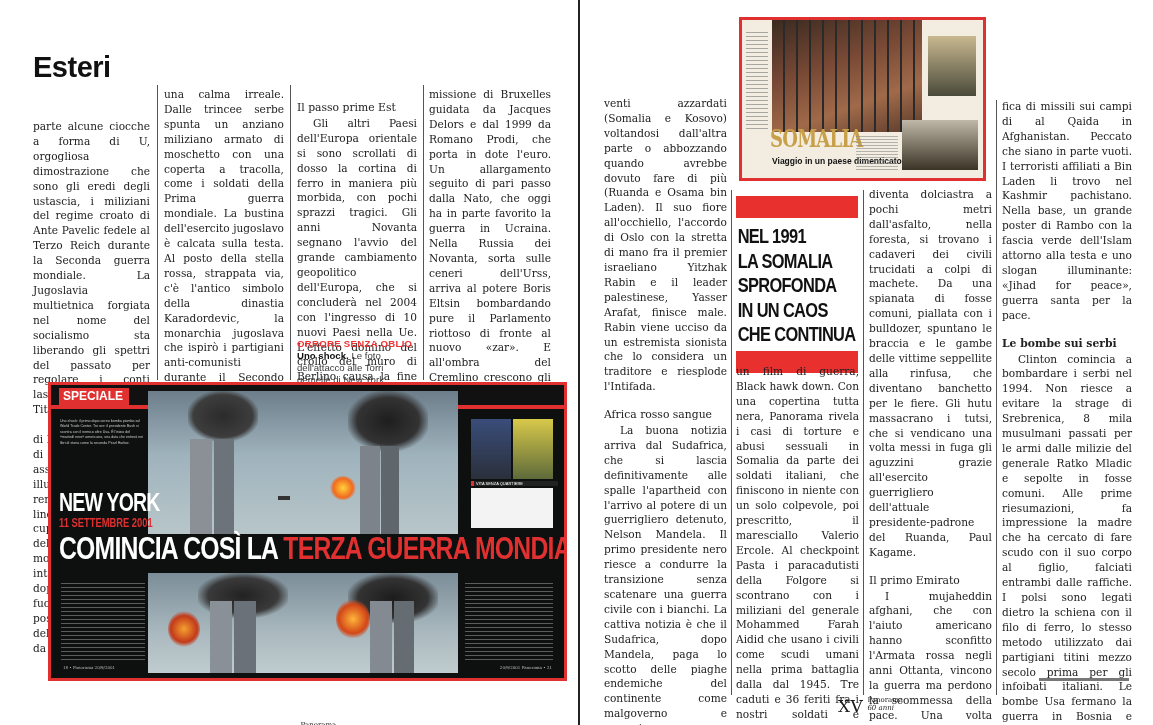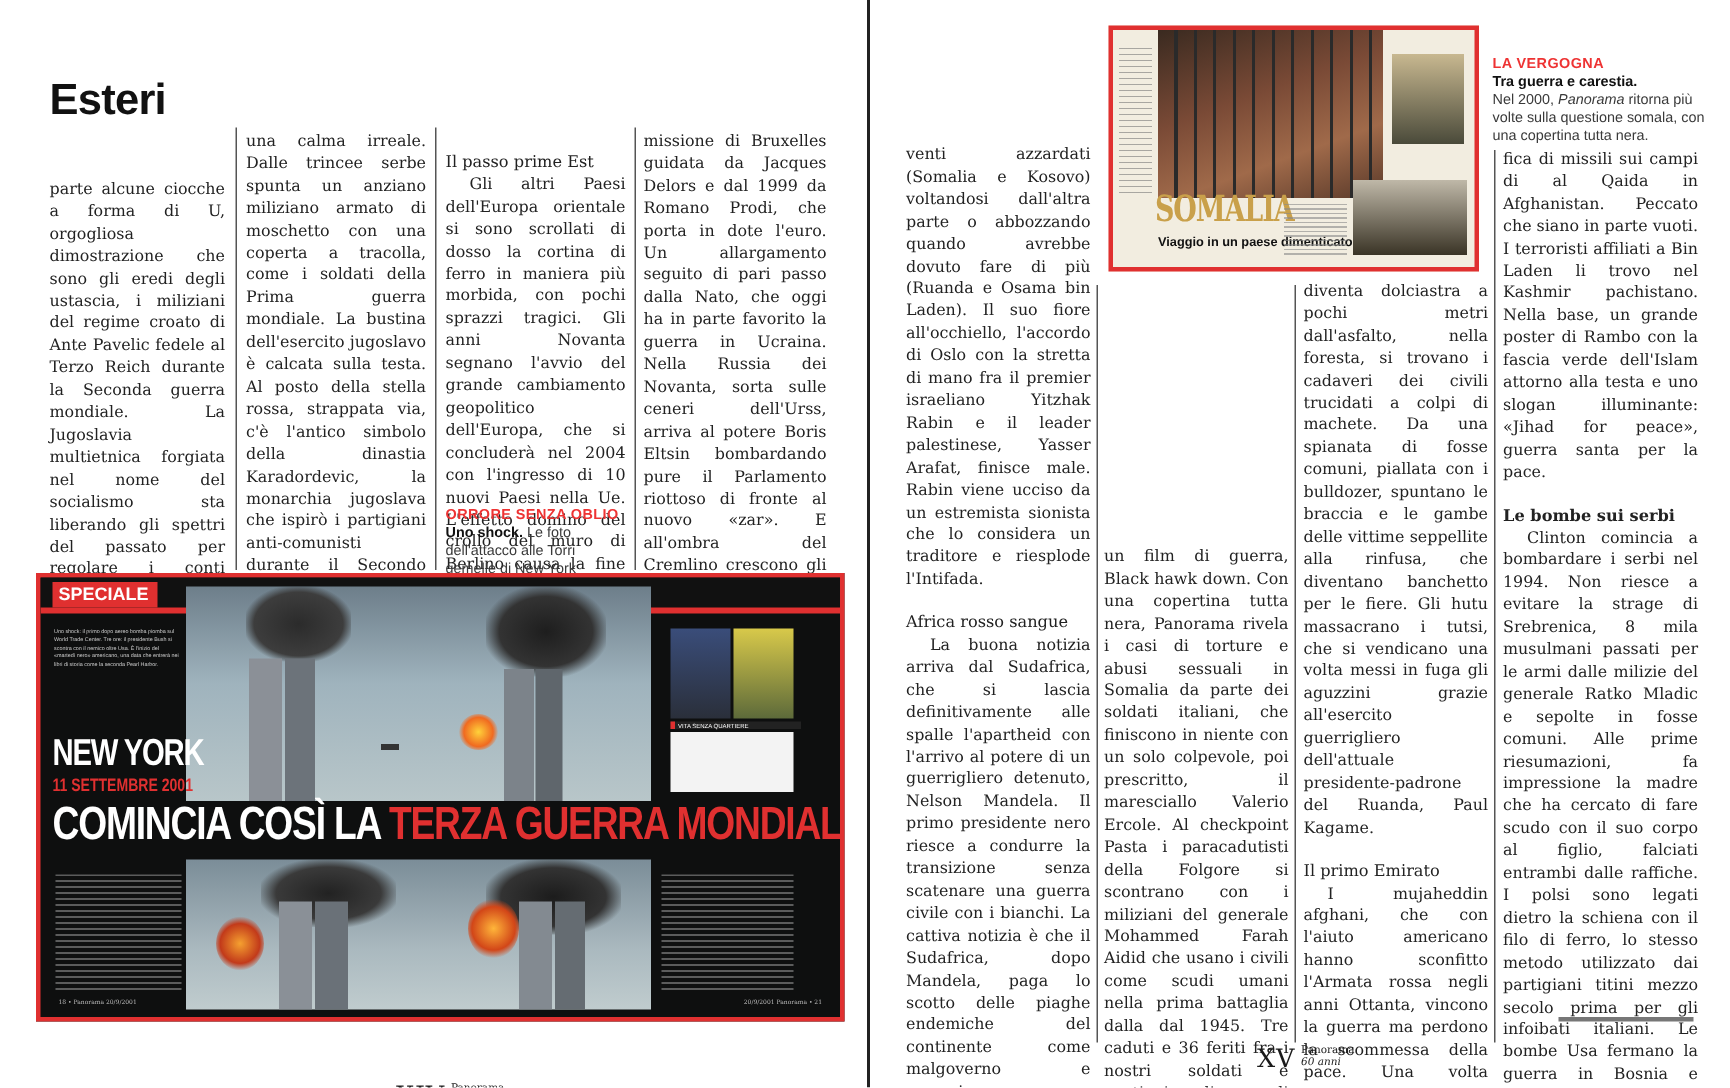--- a/index.html
+++ b/index.html
@@ -57,21 +57,21 @@
       <h4 style="margin-top: 14px;">Nell'era di Clinton</h4>
       <p>Dall'altra parte dell'Oceano il decennio è dominato dal 42esimo presidente americano, Bill Clinton, alla Casa Bianca dal 1993 al 2001. Un democratico che scatena guerre e inter-</p>
     </div>
 
   <div class="caption" style="left:297px;top:313px;width:122px;">
     <div class="kicker">ORRORE SENZA OBLIO</div>
     <span class="lead">Uno shock.</span>
     <span class="body">Le foto dell'attacco alle Torri gemelle di New York sconvolsero il mondo.</span>
   </div>
 
-  <div class="spread-img" style="left:24px;top:357px;width:513px;height:293px;background:#0e0f0f;padding-left:20px;">
+  <div class="spread-img" style="left:48px;top:357px;width:513px;height:293px;background:#0e0f0f;">
     <div style="position:absolute;left:0;top:0;width:100%;height:20px;background:#111;"></div>
     <div style="position:absolute;left:0;top:20px;width:100%;height:4px;background:#e03030;"></div>
     <div style="position:absolute;left:8px;top:3px;width:70px;height:17px;background:#e03030;"></div>
     <div style="position:absolute;left:12px;top:4px;font-family:'Liberation Sans',sans-serif;font-weight:bold;font-size:12px;color:#fff;">SPECIALE</div>
 
     <div style="position:absolute;left:97px;top:6px;width:310px;height:143px;background:linear-gradient(180deg,#6d7e8a 0%,#9fb3bd 45%,#b8c6c9 100%);overflow:hidden;">
       <div style="position:absolute;left:40px;top:0;width:70px;height:50px;background:radial-gradient(ellipse at center,#2b2b2b 0%,#3d3d3d 60%,transparent 75%);"></div>
       <div style="position:absolute;left:200px;top:0;width:80px;height:60px;background:radial-gradient(ellipse at center,#1e1e1e 0%,#333 55%,transparent 75%);"></div>
       <div style="position:absolute;left:42px;top:48px;width:22px;height:95px;background:#8b9097;"></div>
       <div style="position:absolute;left:66px;top:48px;width:20px;height:95px;background:#6c737a;"></div>
@@ -127,33 +127,39 @@
       <div style="position:absolute;inset:0;background:repeating-linear-gradient(90deg,transparent 0 11px,#2a2a2a 11px 13px);"></div>
     </div>
     <div style="position:absolute;left:4px;top:12px;width:22px;height:100px;background:repeating-linear-gradient(180deg,#777 0 1px,transparent 1px 4px);opacity:0.6;"></div>
     <div style="position:absolute;left:186px;top:16px;width:48px;height:60px;background:linear-gradient(180deg,#c8b890,#4a4a3a);"></div>
     <div style="position:absolute;left:160px;top:100px;width:76px;height:50px;background:linear-gradient(180deg,#bfb8a8,#3a3426);"></div>
     <div style="position:absolute;left:28px;top:104px;font-family:'DejaVu Serif',serif;font-weight:bold;font-size:24px;color:#c9a04a;letter-spacing:-1px;transform:scaleX(0.75);transform-origin:left;white-space:nowrap;">SOMALIA</div>
     <div style="position:absolute;left:30px;top:136px;font-family:'Liberation Sans',sans-serif;font-weight:bold;font-size:8.5px;color:#111;white-space:nowrap;">Viaggio in un paese dimenticato</div>
     <div style="position:absolute;left:114px;top:116px;width:42px;height:34px;background:repeating-linear-gradient(180deg,#888 0 1px,transparent 1px 3px);opacity:0.6;"></div>
   </div>
 
-  <div class="caption" style="left:415px;top:37px;width:150px;">
-    <div class="kicker">LA VERGOGNA</div>
-    <div class="lead">Tra guerra e carestia.</div>
-    <span class="body"><span>Nel 2000, </span><i>Panorama</i><span> ritorna più volte sulla questione somala, con una copertina tutta nera.</span></span>
-  </div>
 
   <div class="col" id="rc0" style="left:24px;top:96px;width:123px;">
       <p class="noindent">venti azzardati (Somalia e Kosovo) voltandosi dall'altra parte o abbozzando quando avrebbe dovuto fare di più (Ruanda e Osama bin Laden). Il suo fiore all'occhiello, l'accordo di Oslo con la stretta di mano fra il premier israeliano Yitzhak Rabin e il leader palestinese, Yasser Arafat, finisce male. Rabin viene ucciso da un estremista sionista che lo considera un traditore e riesplode l'Intifada.</p>
       <h4 style="margin-top: 14px;">Africa rosso sangue</h4>
       <p>La buona notizia arriva dal Sudafrica, che si lascia definitivamente alle spalle l'apartheid con l'arrivo al potere di un guerrigliero detenuto, Nelson Mandela. Il primo presidente nero riesce a condurre la transizione senza scatenare una guerra civile con i bianchi. La cattiva notizia è che il Sudafrica, dopo Mandela, paga lo scotto delle piaghe endemiche del continente come malgoverno e corruzione.</p>
     </div>
   <div class="vrule" style="left:151px;top:190px;height:505px;"></div>
 
+  <div class="pull" style="left:156px;">
+    <div class="bar"></div>
+    <div class="txt" id="pullq">
+        <div>NEL 1991</div>
+        <div>LA SOMALIA</div>
+        <div>SPROFONDA</div>
+        <div>IN UN CAOS</div>
+        <div>CHE CONTINUA</div>
+      </div>
+    <div class="bar"></div>
+  </div>
 
   <div class="col" id="rc1" style="left:156px;top:364px;width:123px;">
       <p class="noindent">un film di guerra, Black hawk down. Con una copertina tutta nera, Panorama rivela i casi di torture e abusi sessuali in Somalia da parte dei soldati italiani, che finiscono in niente con un solo colpevole, poi prescritto, il maresciallo Valerio Ercole. Al checkpoint Pasta i paracadutisti della Folgore si scontrano con i miliziani del generale Mohammed Farah Aidid che usano i civili come scudi umani nella prima battaglia dalla dal 1945. Tre caduti e 36 feriti fra i nostri soldati e centinaia di somali morti o feriti, ennesimo epitaffio sulla missione dell'Onu.</p>
     </div>
   <div class="vrule" style="left:283px;top:190px;height:505px;"></div>
   <div class="col" id="rc2" style="left:289px;top:187px;width:123px;">
       <p class="noindent">diventa dolciastra a pochi metri dall'asfalto, nella foresta, si trovano i cadaveri dei civili trucidati a colpi di machete. Da una spianata di fosse comuni, piallata con i bulldozer, spuntano le braccia e le gambe delle vittime seppellite alla rinfusa, che diventano banchetto per le fiere. Gli hutu massacrano i tutsi, che si vendicano una volta messi in fuga gli aguzzini grazie all'esercito guerrigliero dell'attuale presidente-padrone del Ruanda, Paul Kagame.</p>
       <h4 style="margin-top: 14px;">Il primo Emirato</h4>
       <p>I mujaheddin afghani, che con l'aiuto americano hanno sconfitto l'Armata rossa negli anni Ottanta, vincono la guerra ma perdono la scommessa della pace. Una volta abbattuto il regime comunista a Kabul nel 1992, si scannano fra loro per la spartizione del potere. L'anarchia favorisce la nascita dei talebani, gli studenti guerrieri tirati su a Corano e moschetto dalle madrasse sul confine pachistano. Nel 1996 entrano a Kabul fondando il primo emirato e danno ospitalità ad Osama bin Laden che aveva combattuto contro i sovietici. Quest'ultimo, assieme al medico egiziano Ayman al Zawahiri fondano Al Qaida, la rete del terrore. Clinton risponde ai primi attentati alle ambasciate americane in Kenya e Tanzania con una raf-</p>
     </div>

